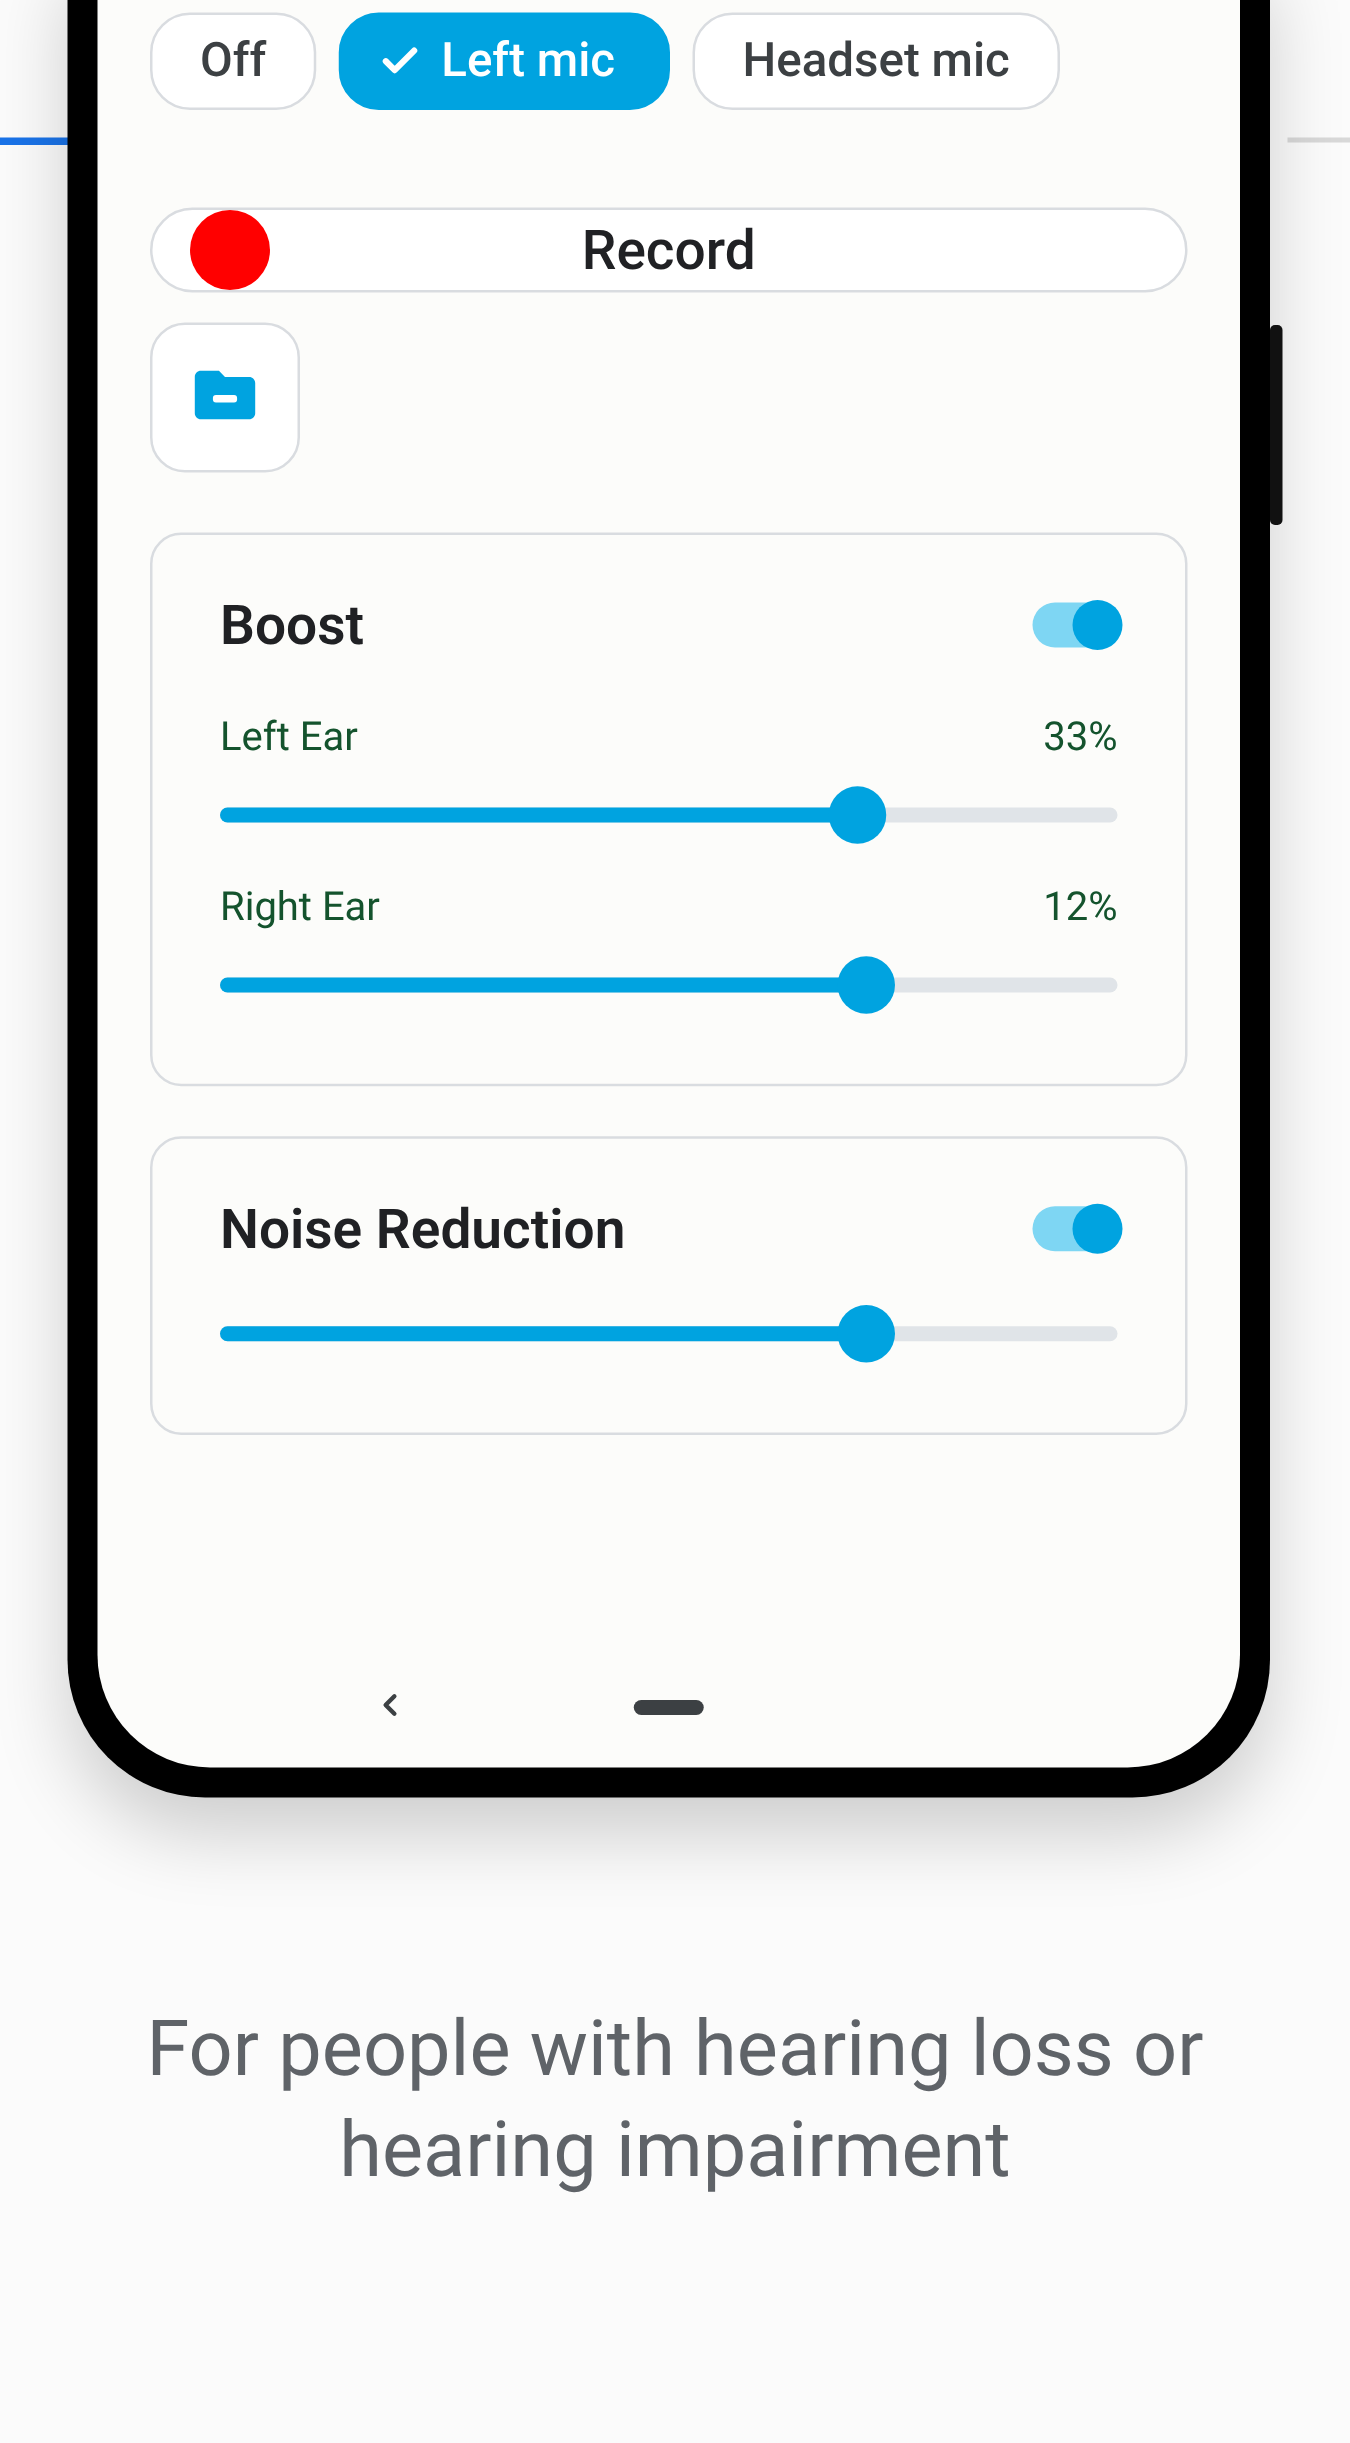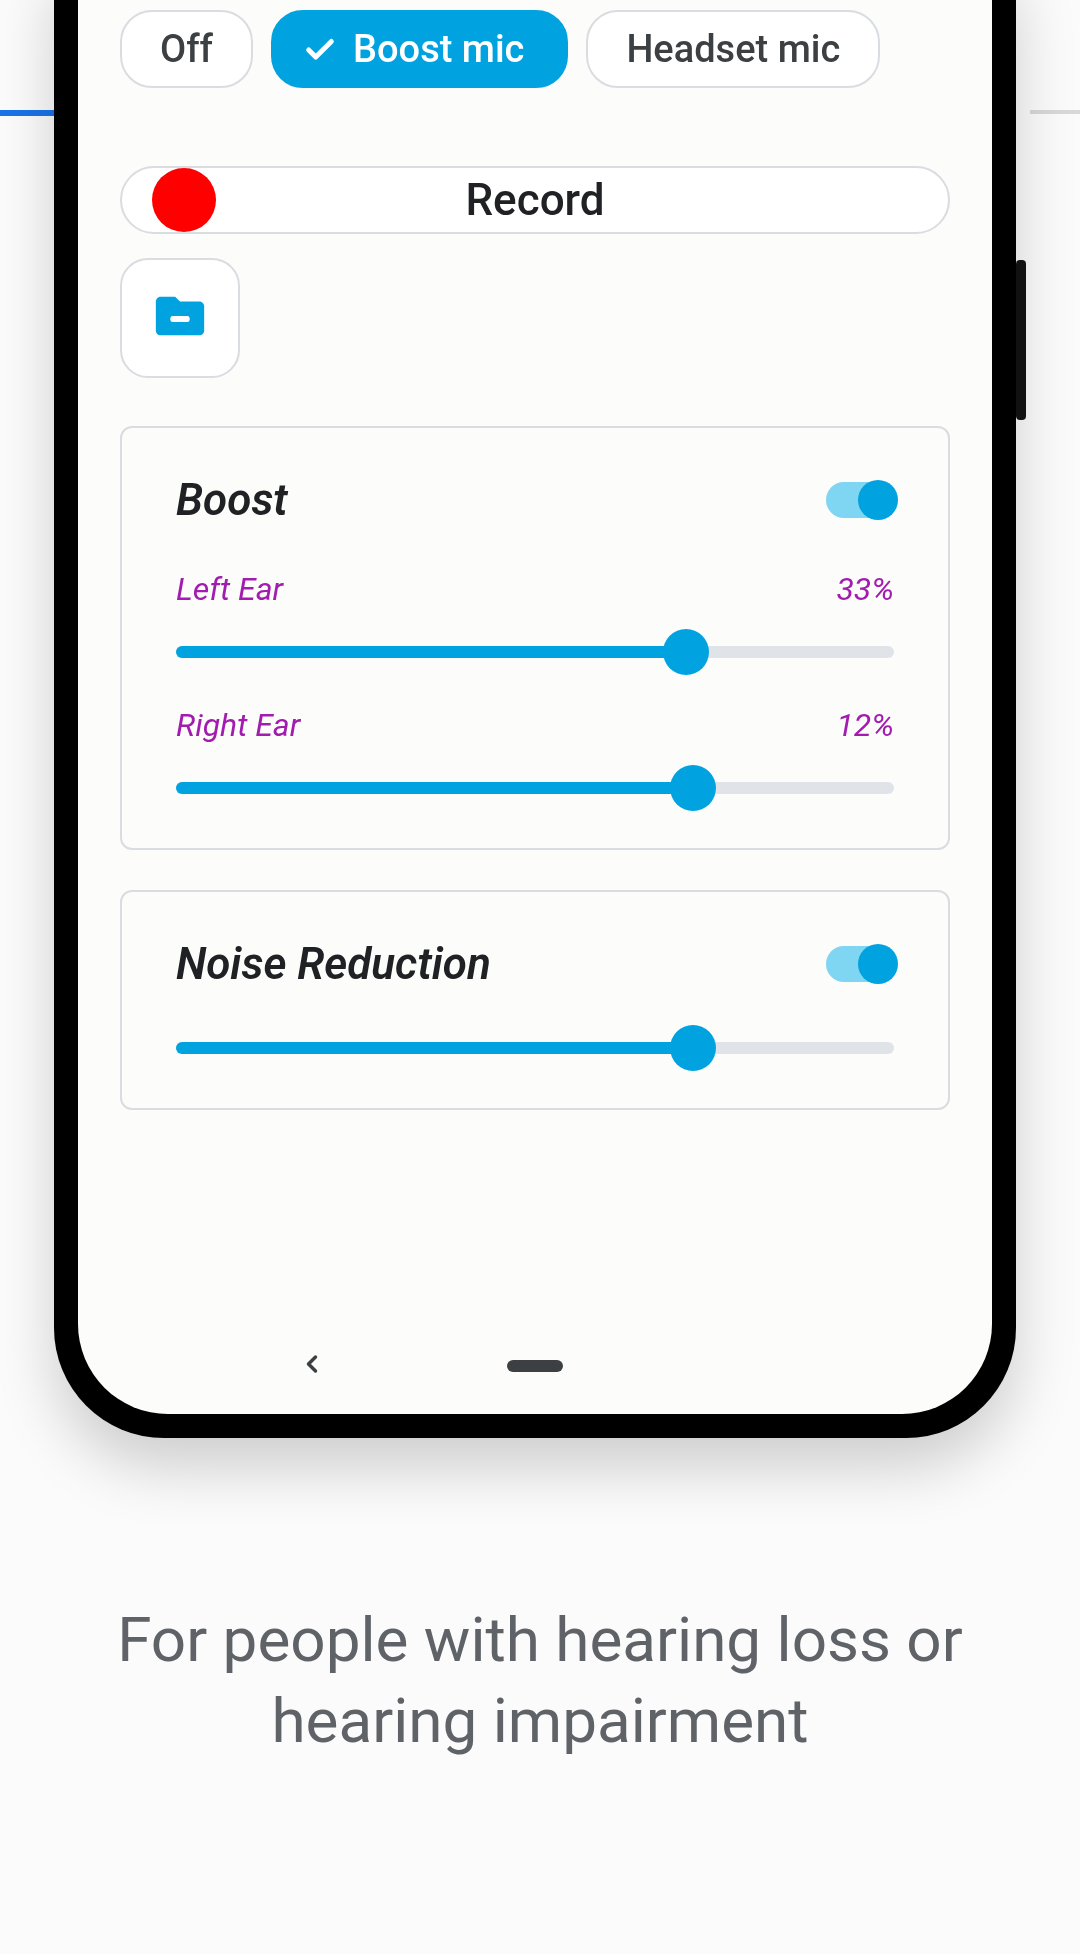--- a/index.html
+++ b/index.html
@@ -142,25 +142,24 @@
     display: flex;
     align-items: center;
     justify-content: center;
     flex: none;
   }
   .folder-btn svg { width: 58px; height: 58px; }
 
   
   .card {
     border: 2px solid #d9dce0;
-    border-radius: 12px;
-    padding: 46px 54px 54px 54px;
+    border-radius: 25px;
+    padding: 46px 54px 73px 54px;
     background: #fcfcfa;
     margin-bottom: 40px;
-    font-style: italic;
   }
   .card-header {
     display: flex;
     align-items: center;
     justify-content: space-between;
     margin-bottom: 44px;
   }
   .card-title {
     font-size: 44px;
     font-weight: 600;
@@ -185,21 +184,21 @@
     border-radius: 50%;
     background: #00a3e0;
   }
 
   .slider-block { margin-bottom: 48px; }
   .slider-block:last-child { margin-bottom: 0; }
   .slider-labels {
     display: flex;
     justify-content: space-between;
     font-size: 32px;
-    color: #a21caf;
+    color: #14532d;
     margin-bottom: 38px;
   }
   .slider {
     position: relative;
     height: 12px;
     background: #e0e4e8;
     border-radius: 6px;
   }
   .slider .fill {
     position: absolute;
@@ -270,21 +269,21 @@
       <div class="seg-row">
         <div class="seg">
           <span>Off</span>
         </div>
         <div class="seg active">
           <span class="check">
             <svg viewBox="0 0 24 24" fill="none" stroke="#fff" stroke-width="3.5" stroke-linecap="round" stroke-linejoin="round">
                 <polyline points="4 12 9 17 20 6"></polyline>
               </svg>
           </span>
-          <span>Boost mic</span>
+          <span>Left mic</span>
         </div>
         <div class="seg">
           <span>Headset mic</span>
         </div>
       </div>
 
       <div class="record-row">
         <div class="record-btn">
           <div class="record-dot"></div>
           <div class="record-label">Record</div>

